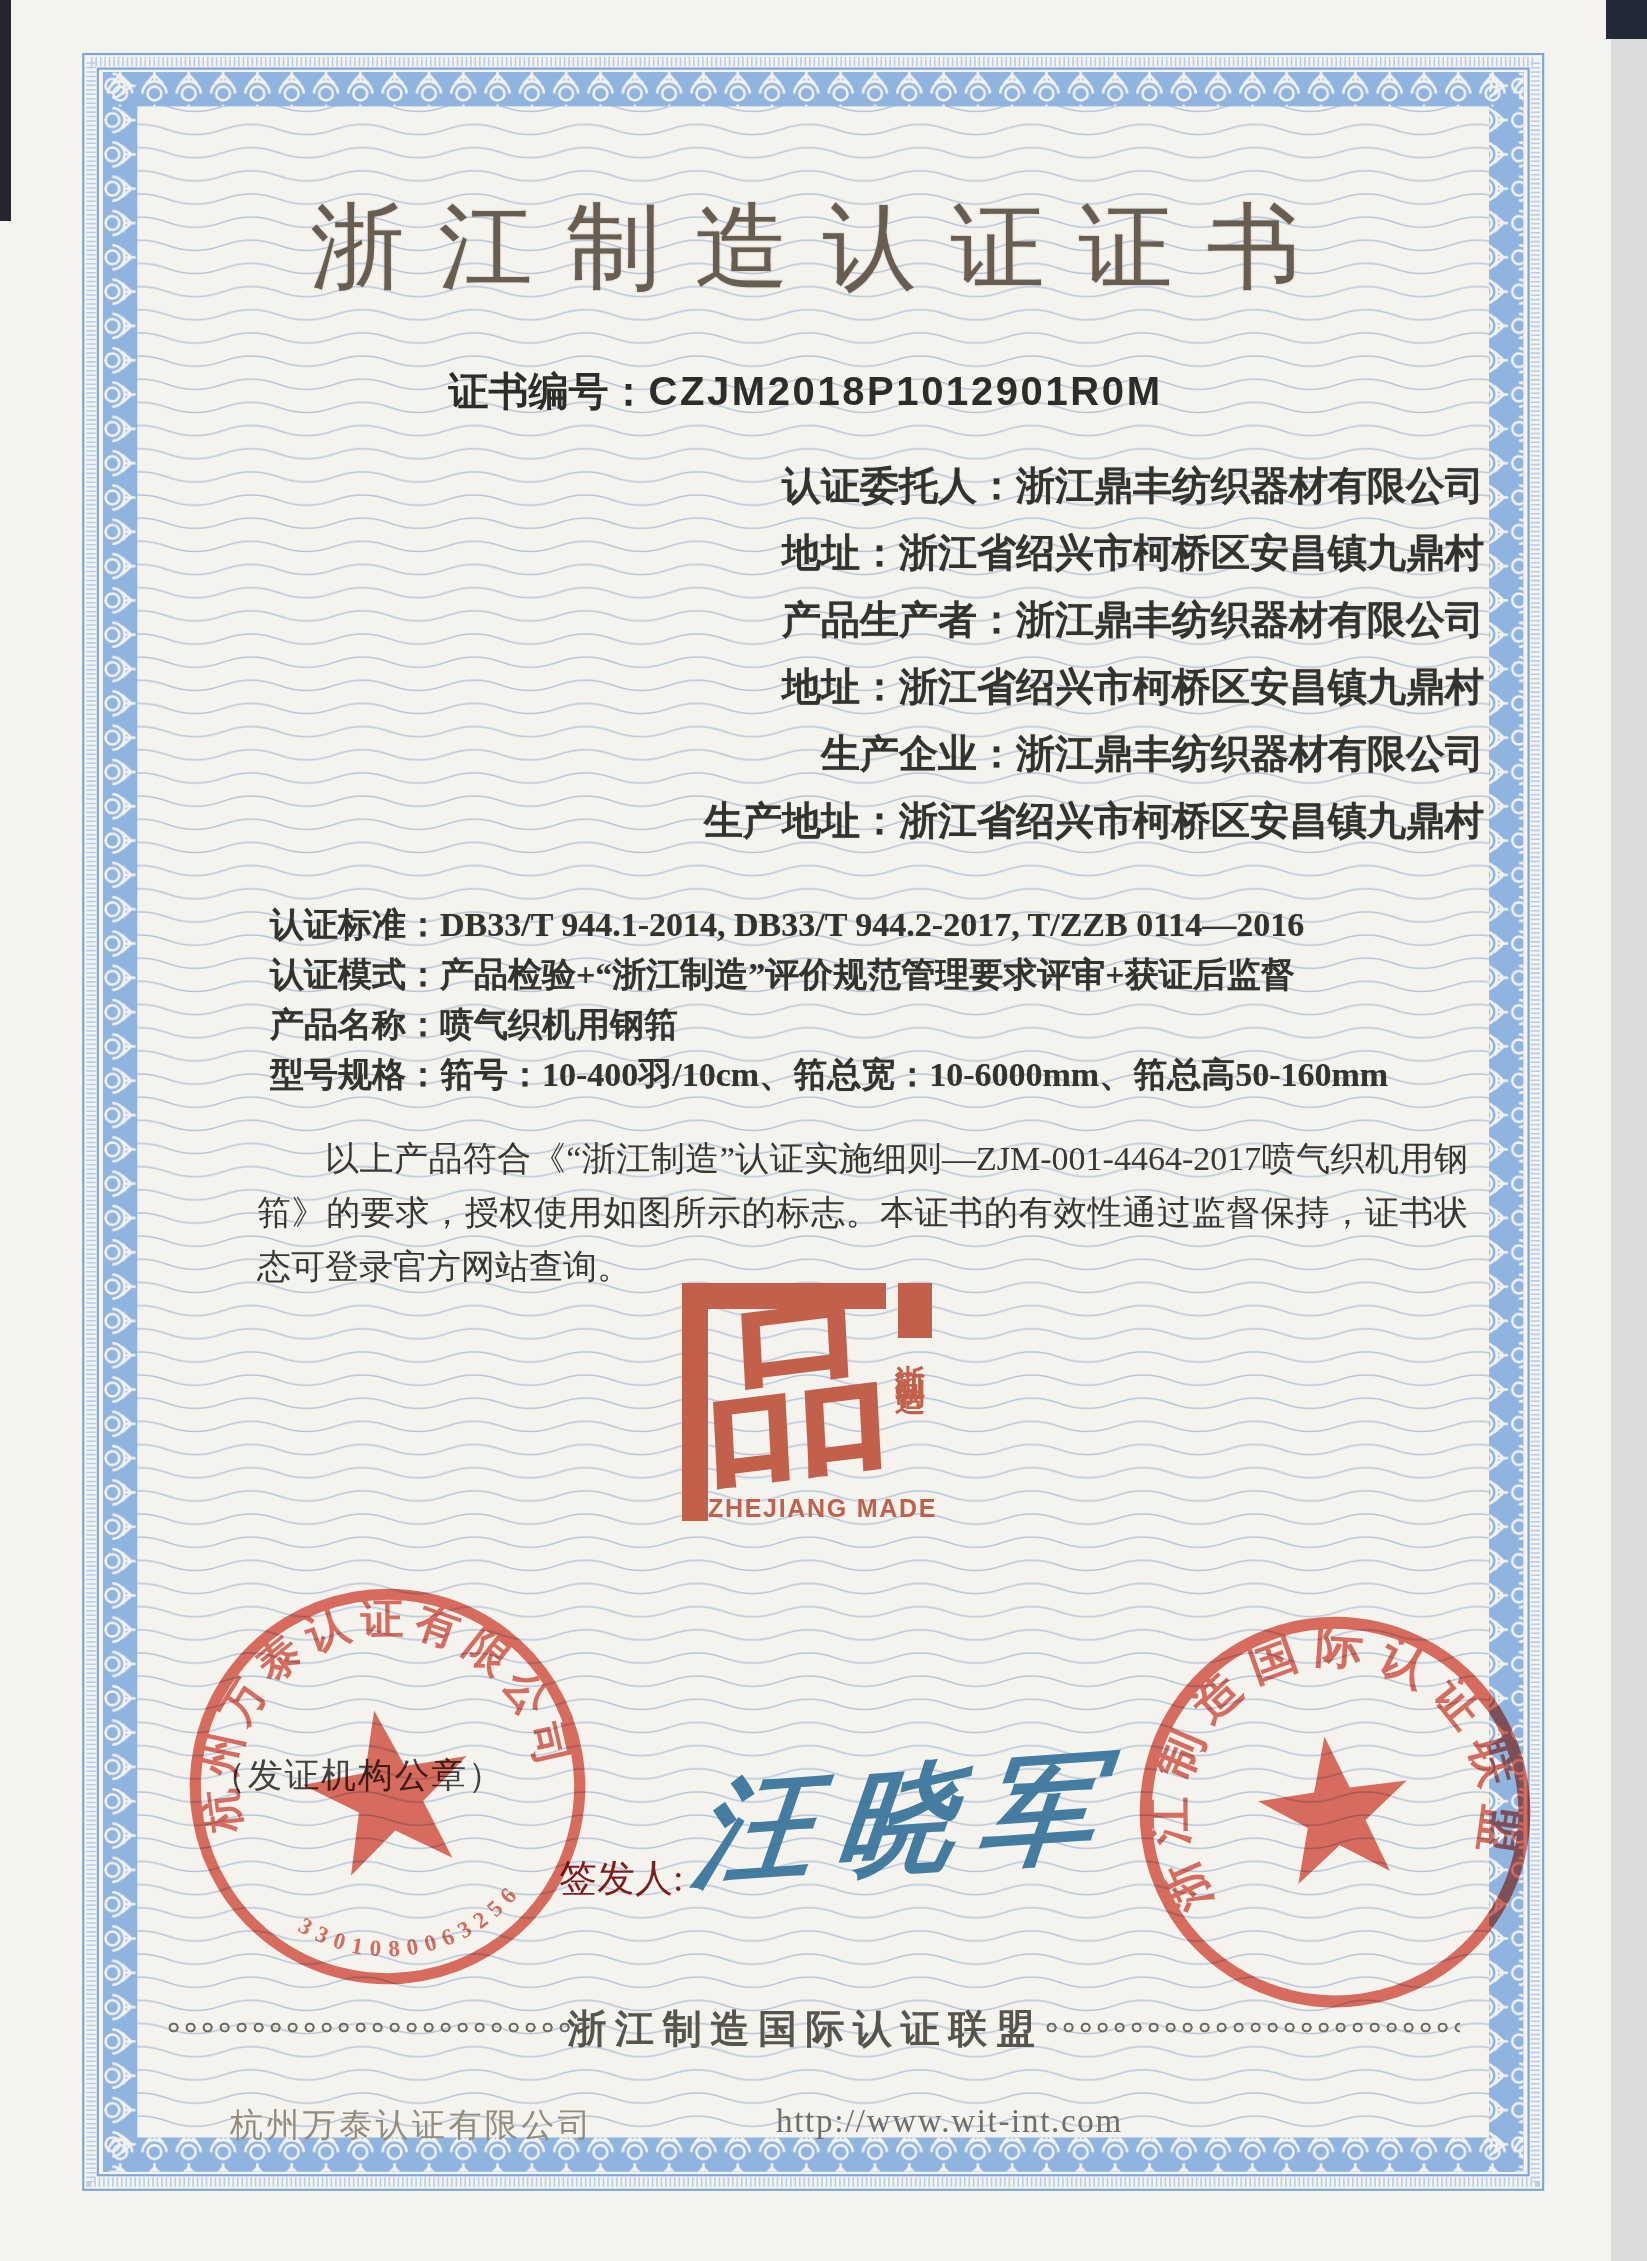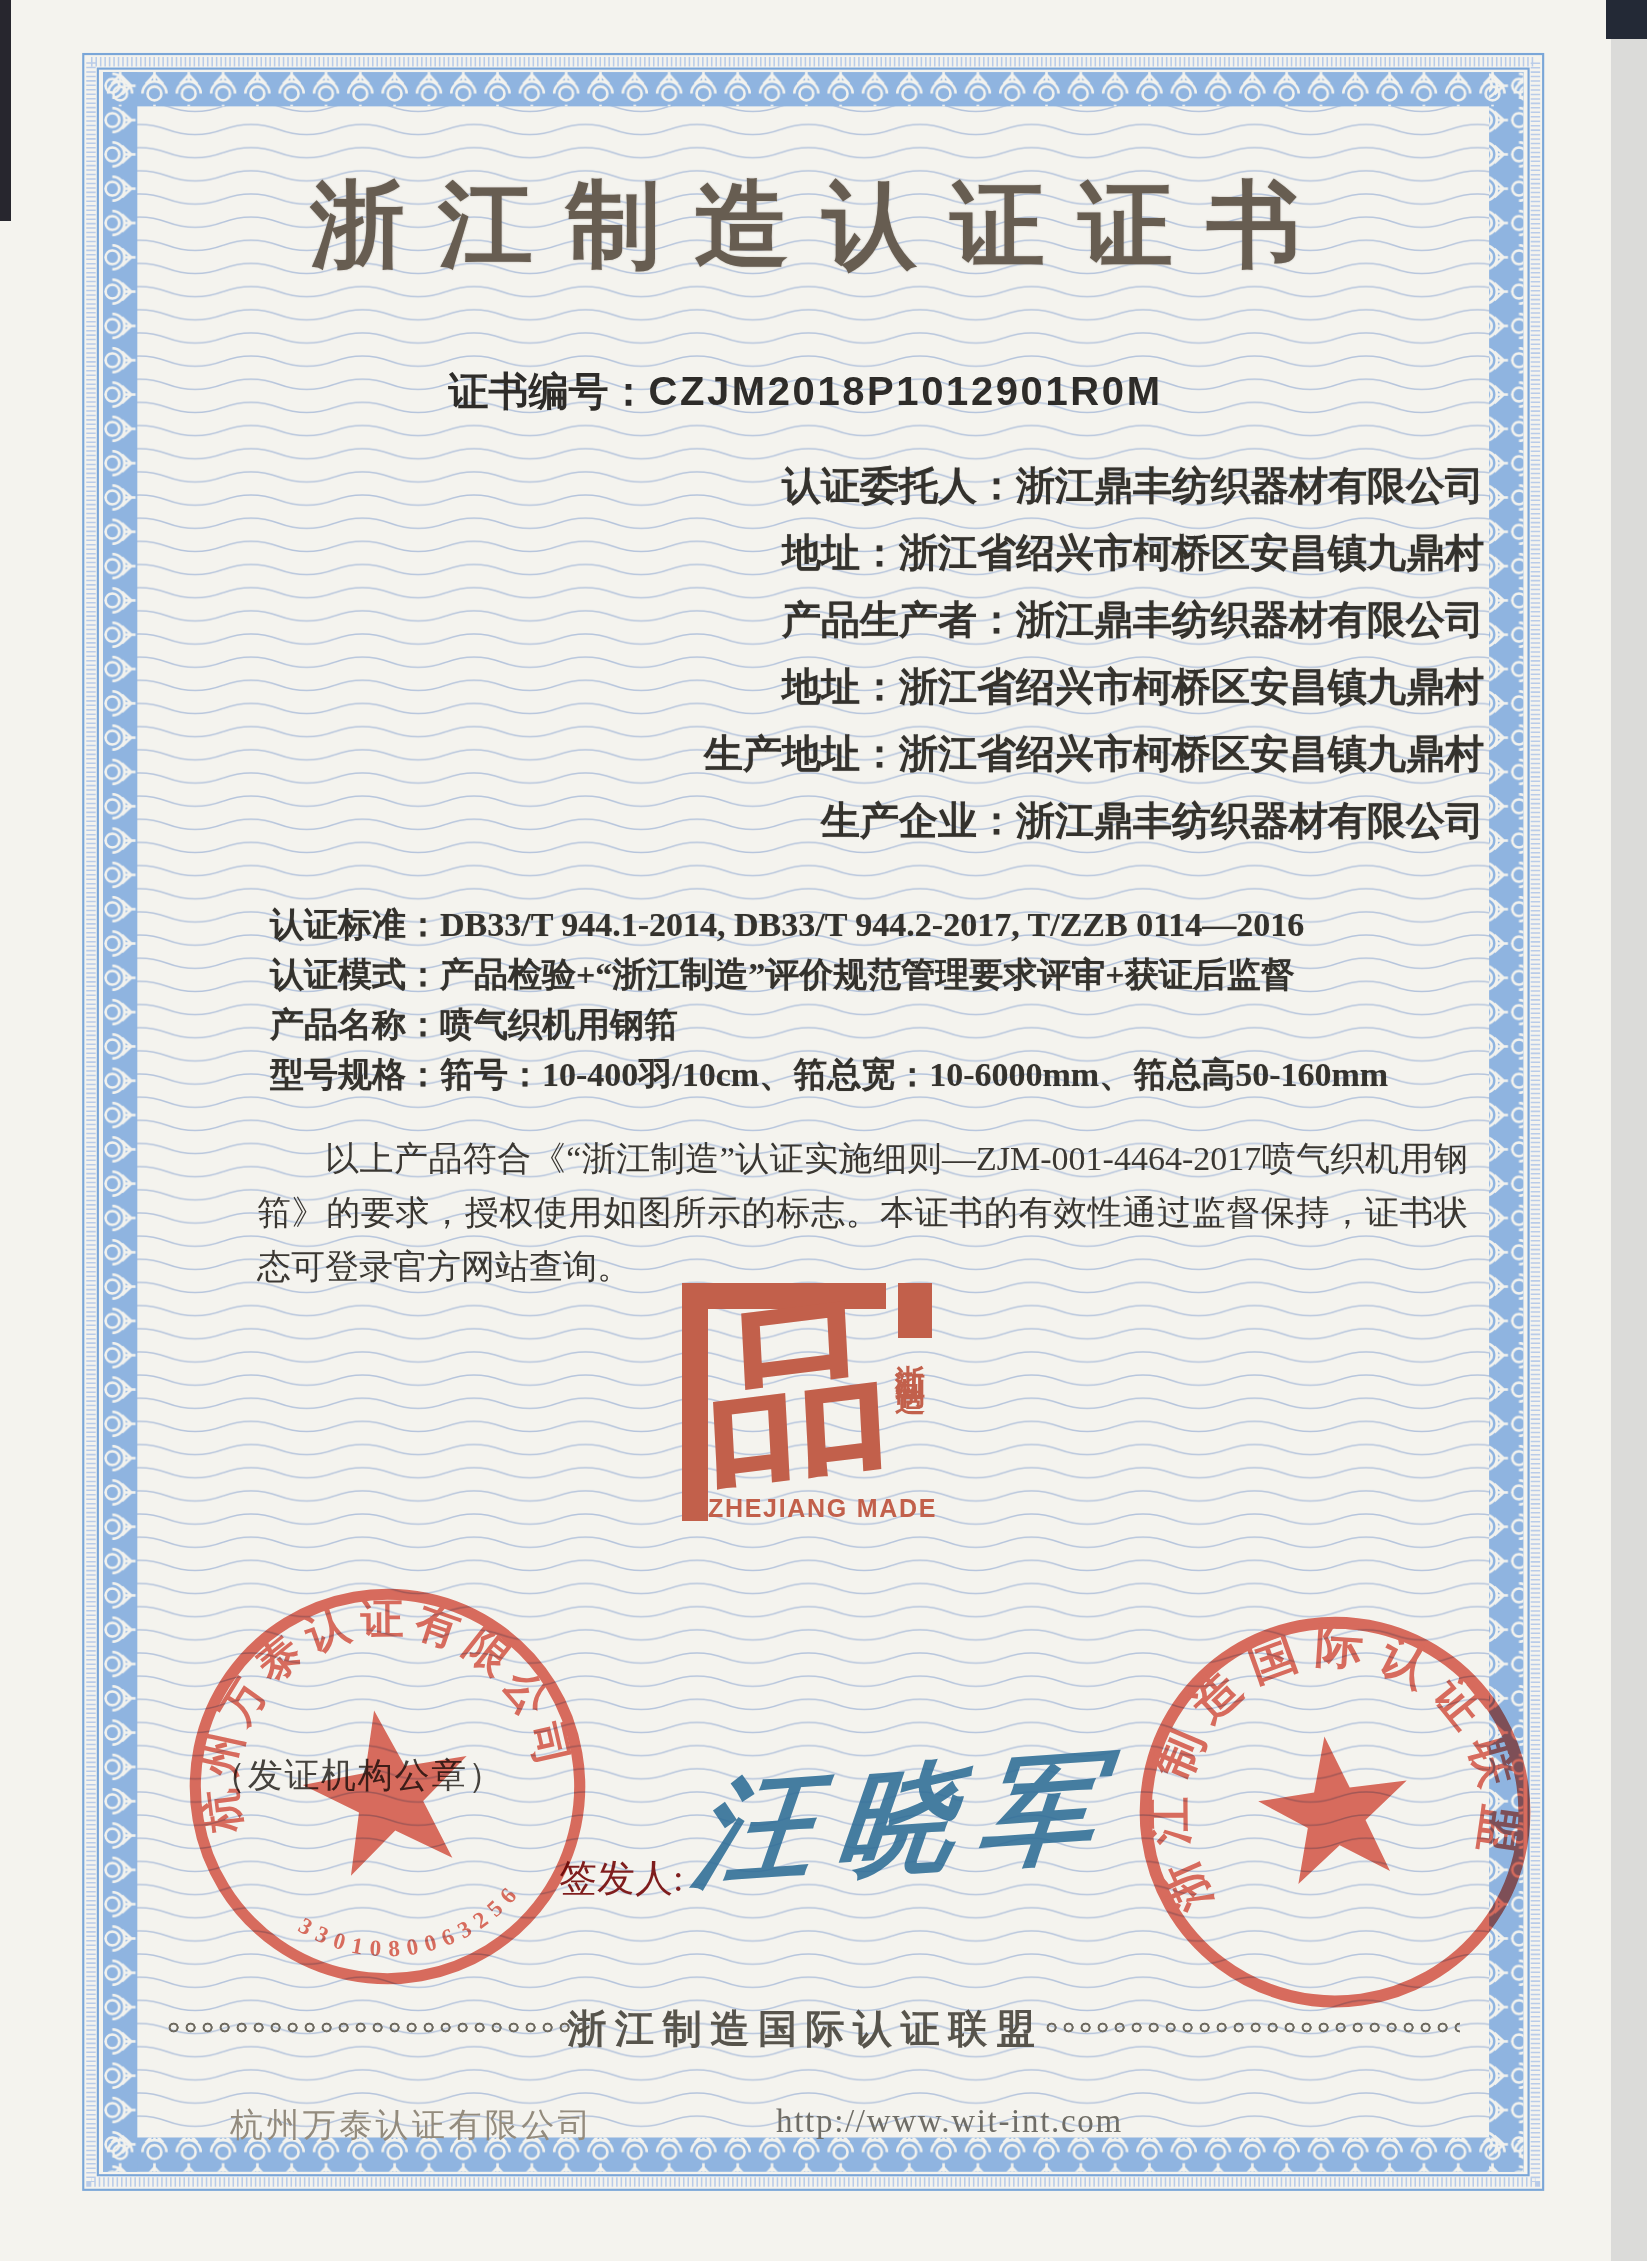--- a/index.html
+++ b/index.html
@@ -5,21 +5,21 @@
   html,body{margin:0;padding:0;background:#e7e7e5;}
   #stage{position:relative;width:1647px;height:2261px;overflow:hidden;
          font-family:"Liberation Serif","DejaVu Serif",serif;color:#34322d;}
   .abs{position:absolute;}
   
   #paper{left:0;top:0;width:1611px;height:2261px;background:#f4f3ee;}
   #scan-right{left:1611px;top:0;width:36px;height:2261px;background:#dbdbd9;}
   #scan-corner-tr{left:1606px;top:0;width:41px;height:39px;background:#232936;}
   #scan-corner-tl{left:0;top:0;width:11px;height:221px;background:#27262e;}
   
-  #title{left:0;top:162px;width:1611px;text-align:center;font-size:94px;font-weight:700;
+  #title{left:0;top:184px;width:1611px;text-align:center;font-size:94px;font-weight:400;
          letter-spacing:34px;padding-left:34px;box-sizing:border-box;color:#675d51;
          text-shadow:0 0 1.7px rgba(90,80,70,.45);}
   #certno{left:0;top:364px;width:1611px;text-align:center;font-size:40px;font-weight:700;color:#2e2c29;}
   #certno .num{font-family:"Liberation Sans","DejaVu Sans",sans-serif;letter-spacing:2.6px;}
   .rows{left:257px;width:1227px;}
   #parties{top:452px;text-align:right;}
   #parties .row{height:67px;line-height:67px;font-size:39px;font-weight:700;white-space:nowrap;}
   #details{top:900px;margin-left:13px;}
   #details .row{height:50px;line-height:50px;font-size:34px;font-weight:700;white-space:nowrap;}
   .row .lbl,.row .val{text-shadow:0 0 0.9px rgba(40,38,34,.4);}
@@ -109,22 +109,22 @@
 
   <div id="certno" class="abs">
     <span class="lbl">证书编号：</span><span class="num">CZJM2018P1012901R0M</span>
   </div>
 
   <div id="parties" class="abs rows">
     <div class="row"><span class="lbl">认证委托人：</span><span class="val">浙江鼎丰纺织器材有限公司</span></div>
     <div class="row"><span class="lbl">地址：</span><span class="val">浙江省绍兴市柯桥区安昌镇九鼎村</span></div>
     <div class="row"><span class="lbl">产品生产者：</span><span class="val">浙江鼎丰纺织器材有限公司</span></div>
     <div class="row"><span class="lbl">地址：</span><span class="val">浙江省绍兴市柯桥区安昌镇九鼎村</span></div>
+    <div class="row"><span class="lbl">生产企业：</span><span class="val">浙江鼎丰纺织器材有限公司</span></div>
     <div class="row"><span class="lbl">生产地址：</span><span class="val">浙江省绍兴市柯桥区安昌镇九鼎村</span></div>
-    <div class="row"><span class="lbl">生产企业：</span><span class="val">浙江鼎丰纺织器材有限公司</span></div>
   </div>
 
   <div id="details" class="abs rows">
     <div class="row"><span class="lbl">认证标准：</span><span class="val">DB33/T 944.1-2014, DB33/T 944.2-2017, T/ZZB 0114—2016</span></div>
     <div class="row"><span class="lbl">认证模式：</span><span class="val">产品检验+“浙江制造”评价规范管理要求评审+获证后监督</span></div>
     <div class="row"><span class="lbl">产品名称：</span><span class="val">喷气织机用钢筘</span></div>
     <div class="row"><span class="lbl">型号规格：</span><span class="val">筘号：10-400羽/10cm、筘总宽：10-6000mm、筘总高50-160mm</span></div>
   </div>
 
   <div id="statement" class="abs">以上产品符合《“浙江制造”认证实施细则—ZJM-001-4464-2017喷气织机用钢筘》的要求，授权使用如图所示的标志。本证书的有效性通过监督保持，证书状态可登录官方网站查询。</div>

